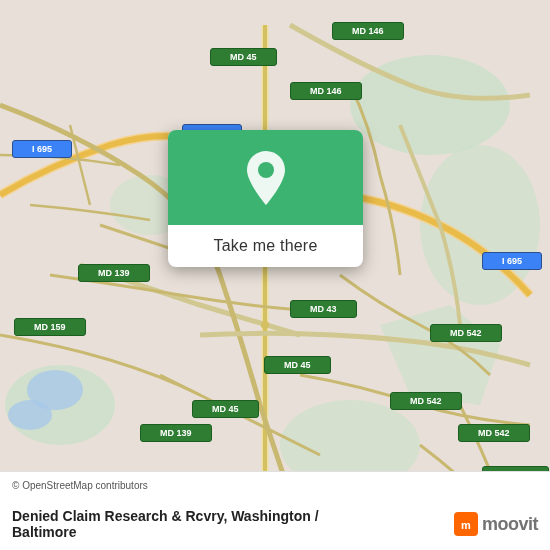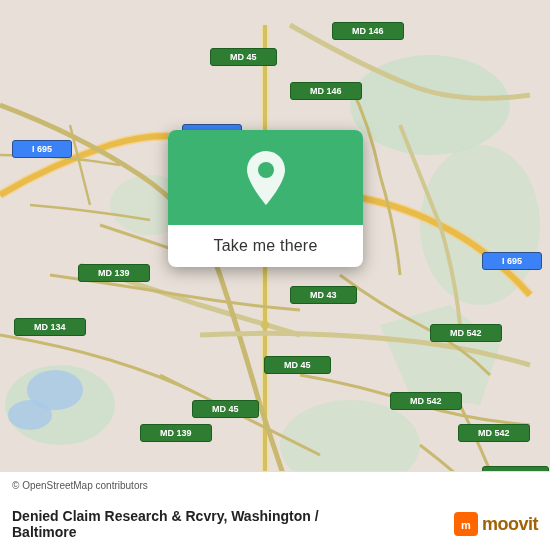--- a/index.html
+++ b/index.html
@@ -187,22 +187,22 @@
     <circle cx="265" cy="300" r="4" fill="#d4c060"></circle>
   </svg>
 
   <div class="road-badge badge-blue" style="left:12px; top:140px">I 695</div>
   <div class="road-badge badge-green" style="left:210px; top:48px">MD 45</div>
   <div class="road-badge badge-green" style="left:332px; top:22px">MD 146</div>
   <div class="road-badge badge-green" style="left:290px; top:82px">MD 146</div>
   <div class="road-badge badge-blue" style="left:182px; top:124px">I 695</div>
   <div class="road-badge badge-blue" style="left:482px; top:252px">I 695</div>
   <div class="road-badge badge-green" style="left:78px; top:264px">MD 139</div>
-  <div class="road-badge badge-green" style="left:14px; top:318px">MD 134</div>
-  <div class="road-badge badge-green" style="left:290px; top:286px">MD 43</div>
+  <div class="road-badge badge-green" style="left:14px; top:318px">MD 159</div>
+  <div class="road-badge badge-green" style="left:290px; top:300px">MD 43</div>
   <div class="road-badge badge-green" style="left:264px; top:356px">MD 45</div>
   <div class="road-badge badge-green" style="left:192px; top:400px">MD 45</div>
   <div class="road-badge badge-green" style="left:140px; top:424px">MD 139</div>
   <div class="road-badge badge-green" style="left:430px; top:324px">MD 542</div>
   <div class="road-badge badge-green" style="left:390px; top:392px">MD 542</div>
   <div class="road-badge badge-green" style="left:458px; top:424px">MD 542</div>
   <div class="road-badge badge-green" style="left:482px; top:466px">MD 41</div>
 
   <div id="popup-card">
     <div id="popup-card-top" style="background-color:#3cb371">
@@ -224,17 +224,17 @@
     <div style="display:flex; align-items:flex-start; justify-content:space-between;">
       <div>
         <div id="location-title">Denied Claim Research &amp; Rcvry, Washington /</div>
         <div id="location-title" style="font-size:14px; font-weight:700; color:#222;">Baltimore</div>
       </div>
       <div id="moovit-logo">
         <svg width="24" height="24" viewBox="0 0 24 24">
           <rect width="24" height="24" rx="4" fill="#f60"></rect>
           <text x="12" y="17" font-size="11" font-weight="bold" text-anchor="middle" fill="white">m</text>
         </svg>
-        <span id="moovit-logo-text" style="font-size:18px; font-weight:700; color:#a16207; letter-spacing:-0.5px;">moovit</span>
+        <span id="moovit-logo-text" style="font-size:18px; font-weight:700; color:#737373; letter-spacing:-0.5px;">moovit</span>
       </div>
     </div>
   </div>
 </div>
 
 </body></html>

